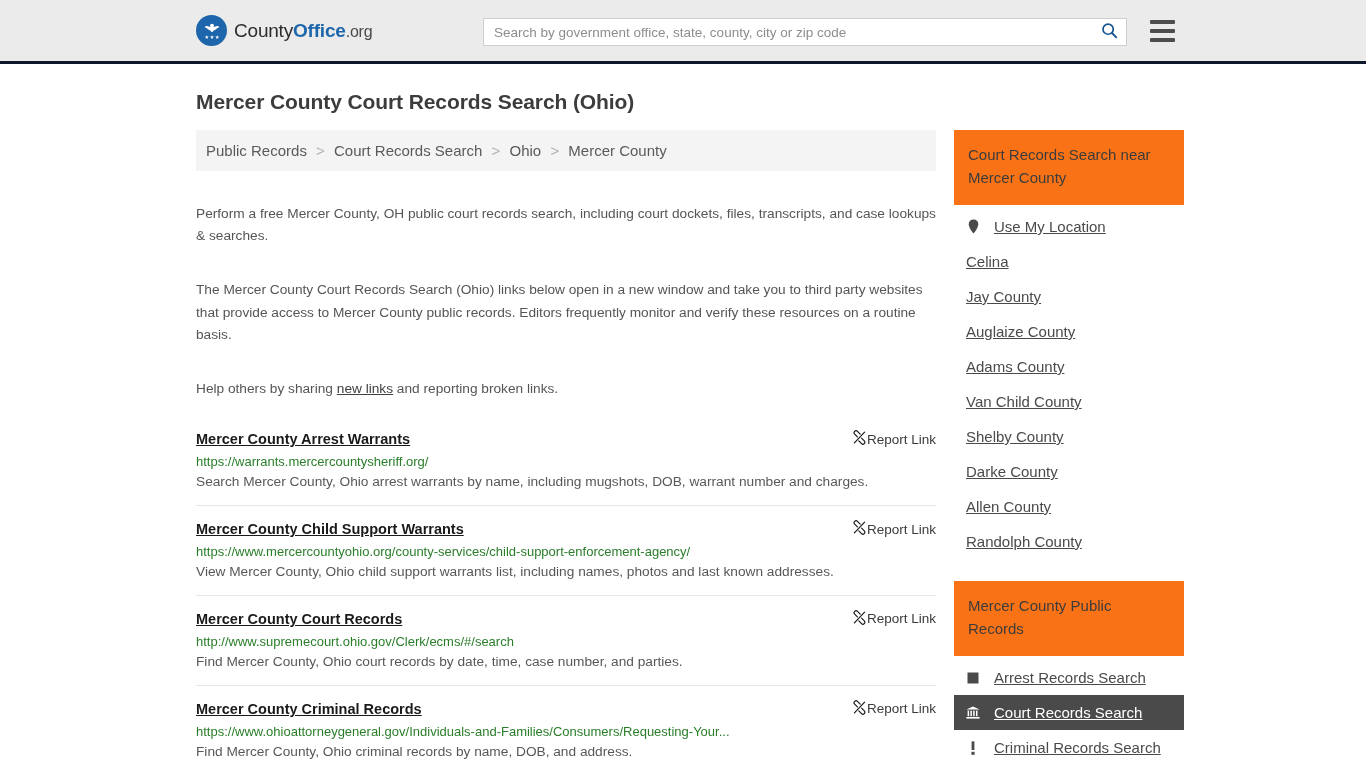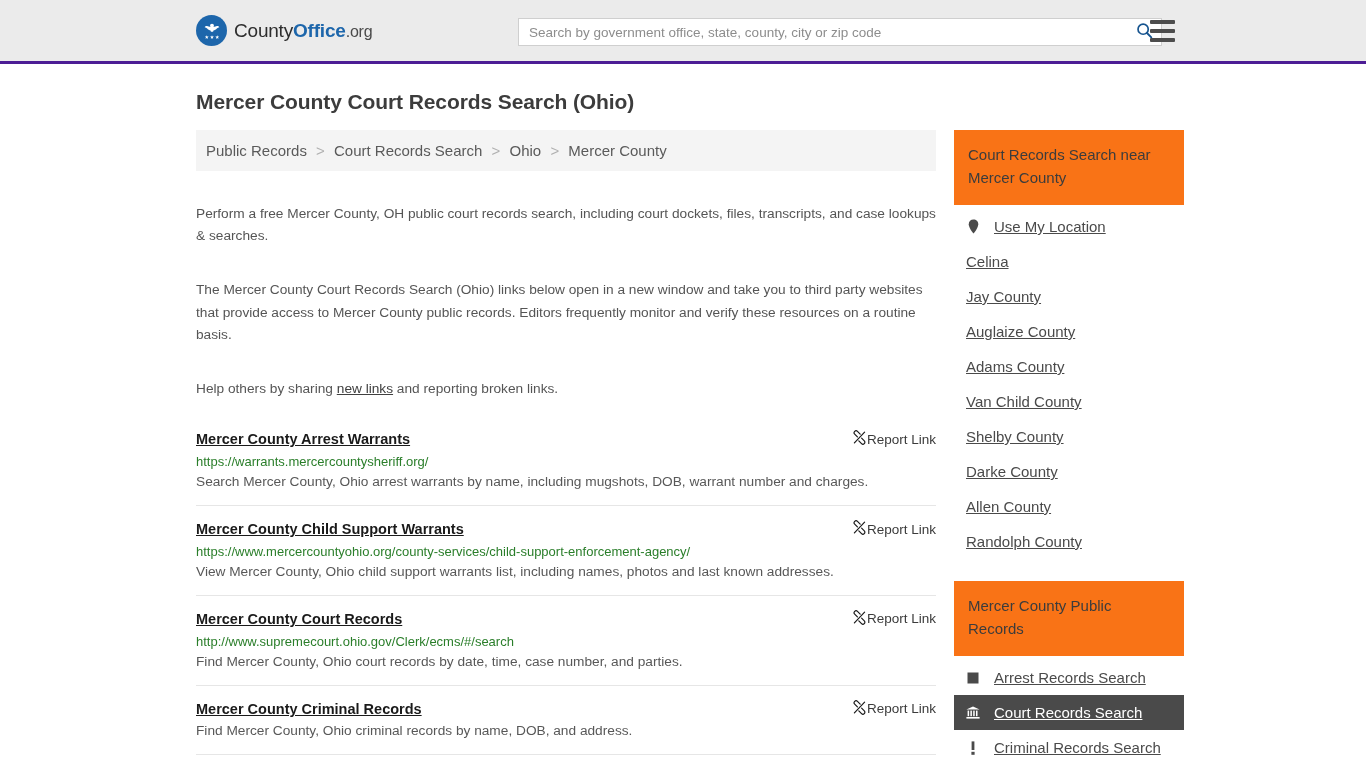--- a/index.html
+++ b/index.html
@@ -10,21 +10,21 @@
     overflow: hidden;
     background: #ffffff;
     font-family: "Liberation Sans", sans-serif;
     color: #333333;
   }
 
   
   .site-header {
     height: 64px;
     background: #ebebeb;
-    border-bottom: 3px solid #4c1d95;
+    border-bottom: 3px solid #0f172a;
     display: flex;
     align-items: center;
     position: relative;
   }
   .logo-wrap {
     display: flex;
     align-items: center;
     margin-left: 196px;
     text-decoration: none;
   }
@@ -42,21 +42,21 @@
     font-size: 19px;
     letter-spacing: -0.2px;
     white-space: nowrap;
   }
   .logo-text .t1 { color: #2d2d2d; }
   .logo-text .t2 { color: #1d66ab; font-weight: bold; }
   .logo-text .t3 { color: #4a4a4a; font-size: 16px; }
 
   .search-wrap {
     position: absolute;
-    left: 518px;
+    left: 483px;
     top: 18px;
     width: 644px;
     height: 28px;
     background: #ffffff;
     border: 1px solid #cfcfcf;
     display: flex;
     align-items: flex-end;
   }
   .search-input {
     border: 0;
@@ -322,20 +322,21 @@
                 <path d="M12.8 10.8 L16.4 14.4 a2.6 2.6 0 0 1-3.7 3.7 L9.1 14.5" fill="none" stroke="#1a1a1a" stroke-width="1.6" stroke-linecap="round"></path>
                 <path d="M3.2 17.2 L16.8 2.8" stroke="#1a1a1a" stroke-width="1.6" stroke-linecap="round"></path>
               </svg>
             </span>
             <span class="rl-label">Report Link</span>
           </a>
         </div>
 
         <div class="result">
           <a class="result-title">Mercer County Criminal Records</a>
+          <a class="result-url">https://www.ohioattorneygeneral.gov/Individuals-and-Families/Consumers/Requesting-Your...</a>
           <div class="result-desc">Find Mercer County, Ohio criminal records by name, DOB, and address.</div>
           <a class="report-link">
             <span>
               <svg width="15" height="15" viewBox="0 0 20 20" aria-hidden="true">
                 <path d="M7.2 9.2 L3.6 5.6 a2.6 2.6 0 0 1 3.7-3.7 L10.9 5.5" fill="none" stroke="#1a1a1a" stroke-width="1.6" stroke-linecap="round"></path>
                 <path d="M12.8 10.8 L16.4 14.4 a2.6 2.6 0 0 1-3.7 3.7 L9.1 14.5" fill="none" stroke="#1a1a1a" stroke-width="1.6" stroke-linecap="round"></path>
                 <path d="M3.2 17.2 L16.8 2.8" stroke="#1a1a1a" stroke-width="1.6" stroke-linecap="round"></path>
               </svg>
             </span>
             <span class="rl-label">Report Link</span>

